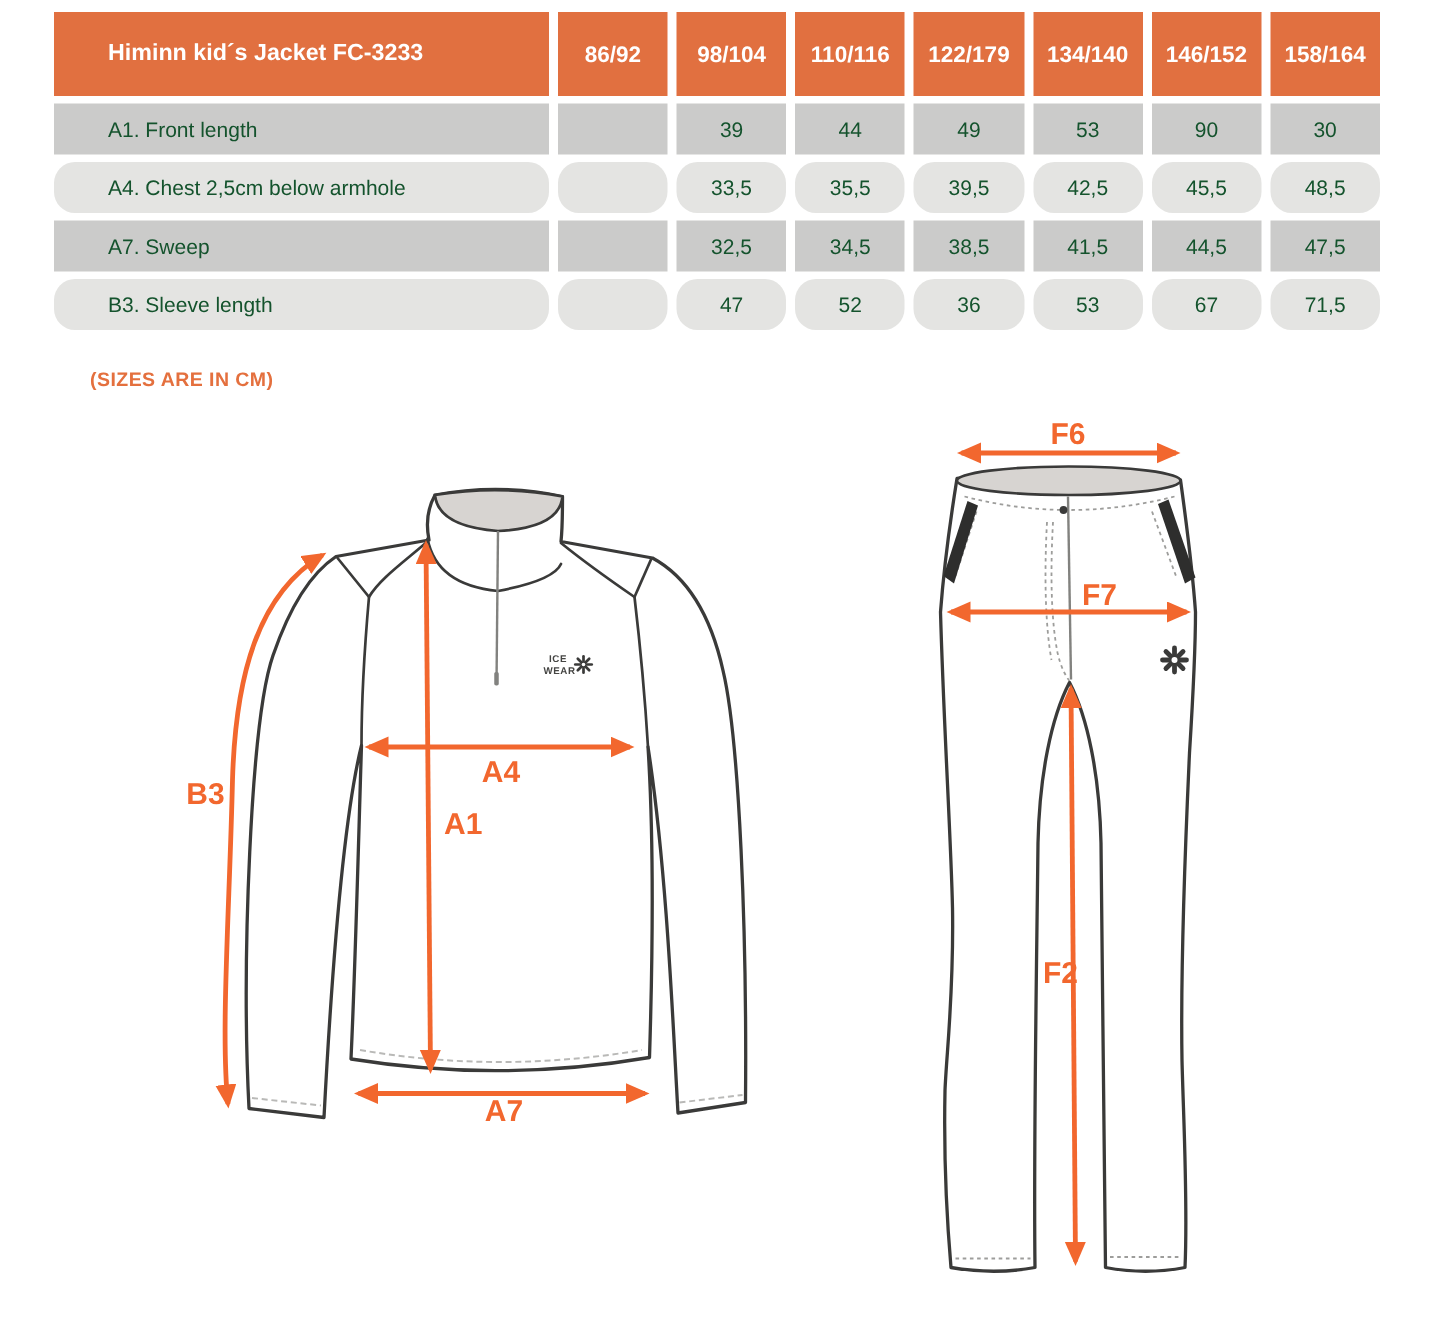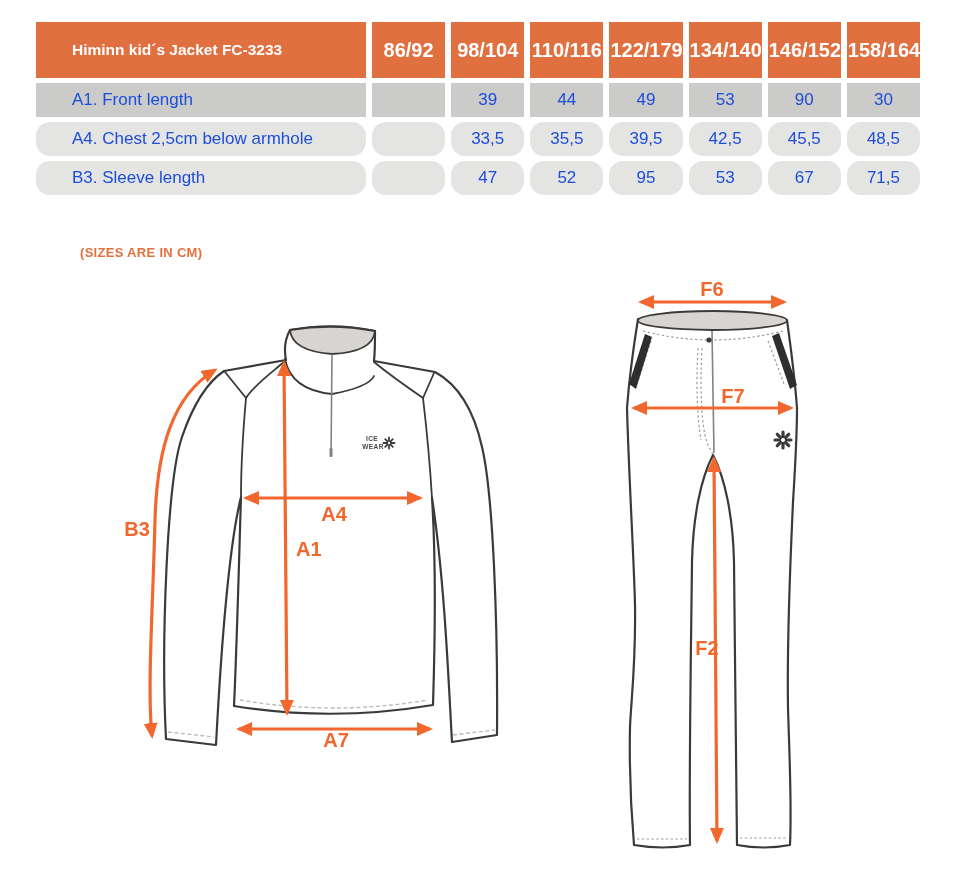--- a/index.html
+++ b/index.html
@@ -1,32 +1,32 @@
 <!DOCTYPE html>
 <html><head>
 <meta charset="utf-8">
 <style>
   html,body{margin:0;padding:0;background:#fff;}
   .screen{position:relative;width:958px;height:894px;background:#ffffff;overflow:hidden;
           font-family:"Liberation Sans",sans-serif;}
 
   
-  table.size-table{position:absolute;left:30px;top:17px;width:896px;
+  table.size-table{position:absolute;left:30px;top:3px;width:896px;
 ateral:none;border-collapse:separate;border-spacing:6px 5px;table-layout:fixed;}
-  table.size-table td{text-align:center;vertical-align:middle;font-size:17px;color:#1d4ed8;
+  table.size-table td{text-align:center;vertical-align:middle;font-size:14px;color:#14532d;
                       overflow:hidden;white-space:nowrap;}
-  tr.head td{background:#e17040;color:#ffffff;font-weight:700;font-size:20px;height:54px;}
+  tr.head td{background:#e17040;color:#ffffff;font-weight:700;font-size:15px;height:54px;}
   tr.head td.c-title{text-align:left;padding-left:36px;font-size:15.5px;}
   tr.body-row td{height:32px;}
   tr.row-a td{background:#cbcbca;}
   tr.row-b td{background:#e4e4e2;border-radius:14px;}
   td.c-label{text-align:left !important;padding-left:36px;}
 
   
-  .cm-note{position:absolute;left:80px;top:245px;color:#e4703e;font-weight:700;
+  .cm-note{position:absolute;left:60px;top:245px;color:#e4703e;font-weight:700;
            font-size:13px;letter-spacing:.3px;}
 
   
   svg.diagram{position:absolute;left:0;top:270px;}
   .outline{fill:#ffffff;stroke:#3a3a39;stroke-width:2.2;stroke-linejoin:round;}
   .seam{fill:none;stroke:#3a3a39;stroke-width:1.8;stroke-linecap:round;}
   .shade{fill:#d7d4d1;stroke:#3a3a39;stroke-width:1.8;}
   .zip{stroke:#82827f;stroke-width:1.6;fill:none;}
   .lightline{fill:none;stroke:#b9b9b7;stroke-width:1.3;stroke-dasharray:4 2.5;}
   .stitch{fill:none;stroke:#9d9d9b;stroke-width:1.2;stroke-dasharray:2.4 2.4;}
@@ -70,26 +70,36 @@
     <tr class="body-row row-b">
       <td class="c-label">A4. Chest 2,5cm below armhole</td>
       <td></td>
       <td>33,5</td>
       <td>35,5</td>
       <td>39,5</td>
       <td>42,5</td>
       <td>45,5</td>
       <td>48,5</td>
     </tr>
+    <tr class="body-row row-a">
+      <td class="c-label">A7. Sweep</td>
+      <td></td>
+      <td>32,5</td>
+      <td>34,5</td>
+      <td>38,5</td>
+      <td>41,5</td>
+      <td>44,5</td>
+      <td>47,5</td>
+    </tr>
     <tr class="body-row row-b">
       <td class="c-label">B3. Sleeve length</td>
       <td></td>
       <td>47</td>
       <td>52</td>
-      <td>95</td>
+      <td>36</td>
       <td>53</td>
       <td>67</td>
       <td>71,5</td>
     </tr>
   </tbody>
     </table>
 
   <div class="cm-note">(SIZES ARE IN CM)</div>
 
   <svg class="diagram" width="958" height="624" viewBox="0 270 958 624">

